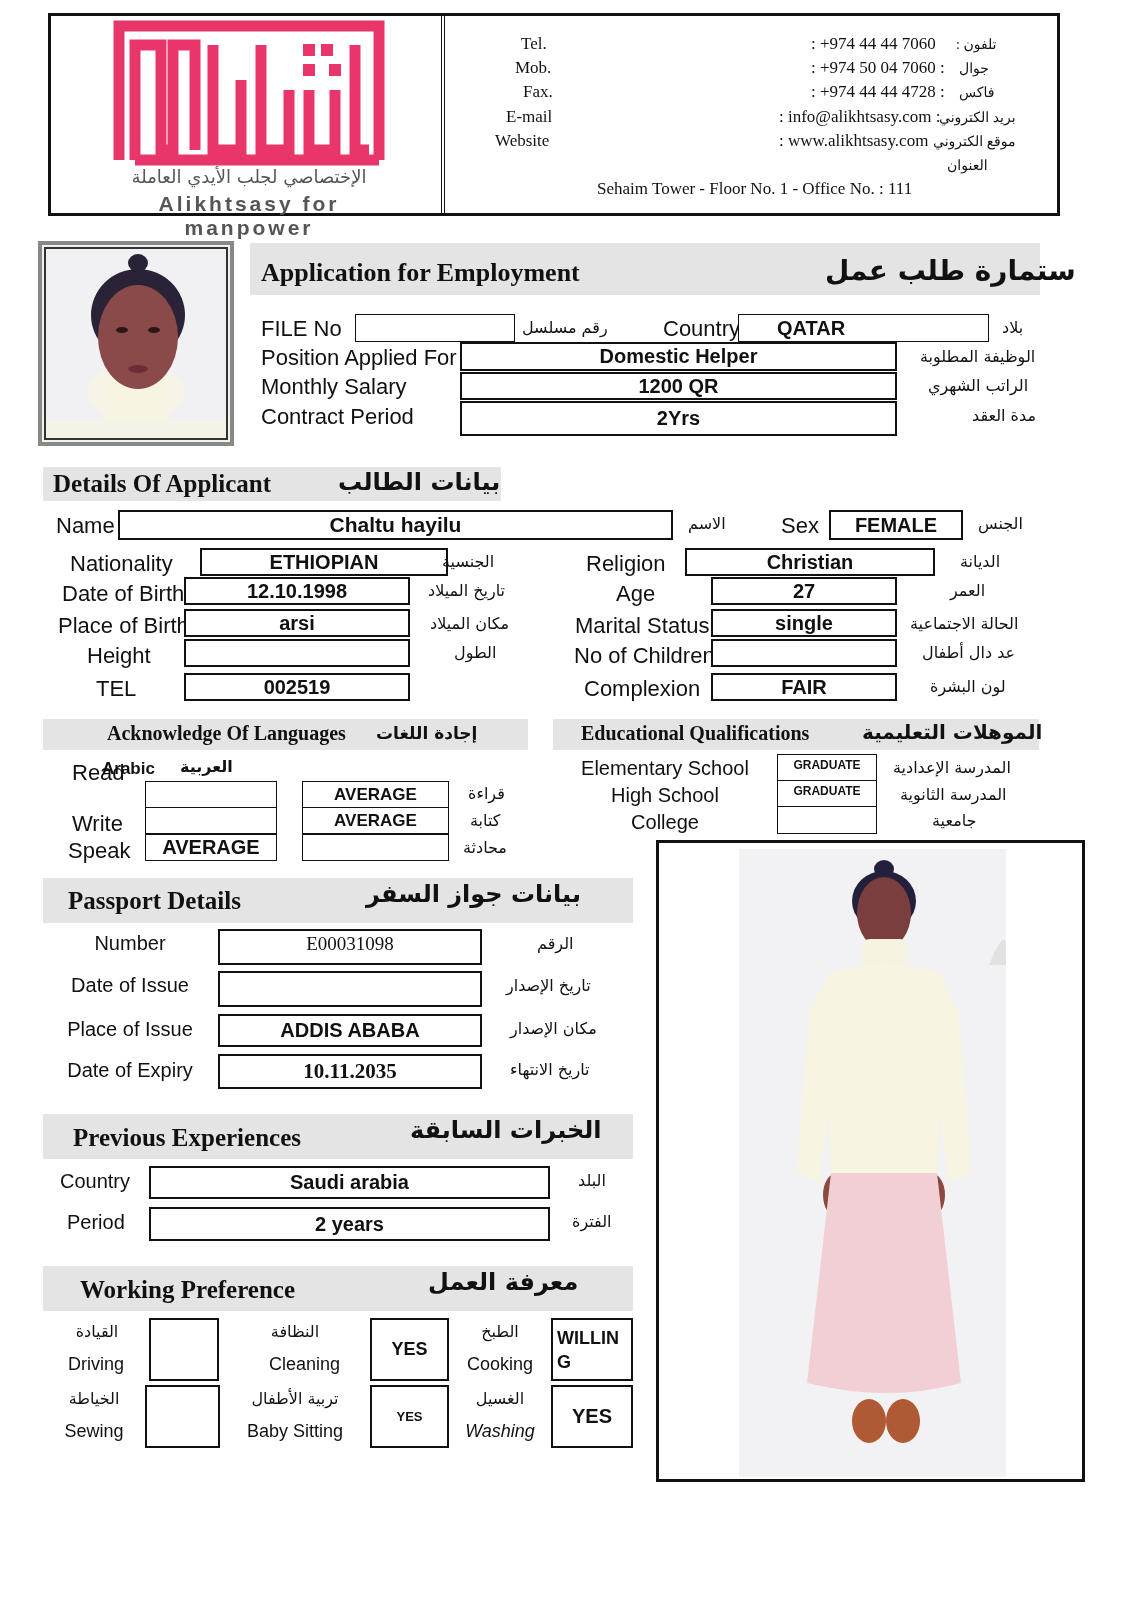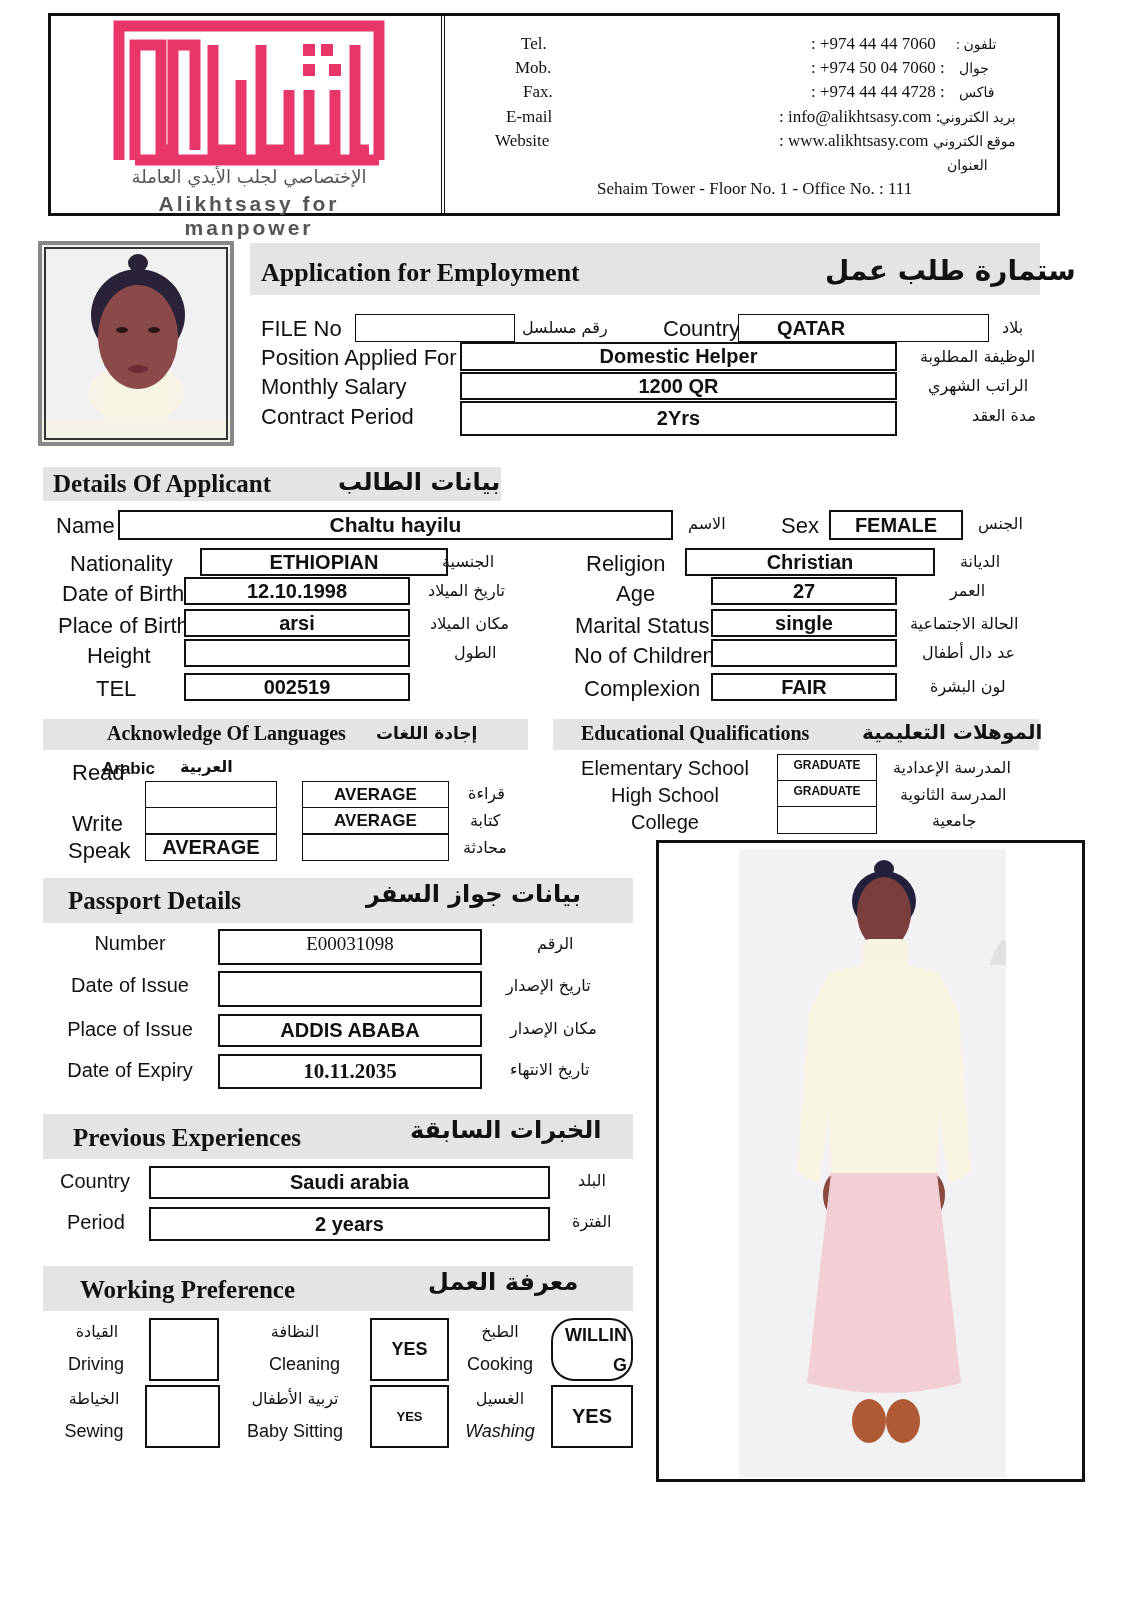--- a/index.html
+++ b/index.html
@@ -233,21 +233,21 @@
 <div class="arl" style="left:75px; top:1322px; width:44px; text-align:center;">القيادة</div>
 <div class="lblc" style="left:60px; top:1354px; width:72px;">Driving</div>
 <div class="box" style="left:149px; top:1318px; width:70px; height:63px;"></div>
 
 <div class="arl" style="left:255px; top:1322px; width:80px; text-align:center;">النظافة</div>
 <div class="lblc" style="left:250px; top:1354px; width:90px;text-align:right;">Cleaning</div>
 <div class="box" style="left:370px; top:1318px; width:79px; height:63px; font-size:18px;">YES</div>
 
 <div class="arl" style="left:475px; top:1322px; width:50px; text-align:center;">الطبخ</div>
 <div class="lblc" style="left:462px; top:1354px; width:76px;">Cooking</div>
-<div class="box" style="left:551px; top:1318px; width:82px; height:63px; font-size:18px; text-align:right; line-height:30px; padding:0 4px;border-radius:23px;">WILLIN G</div>
+<div class="box" style="left:551px; top:1318px; width:82px; height:63px; font-size:18px; text-align:left; line-height:24px; padding:0 4px;">WILLIN G</div>
 
 <div class="arl" style="left:63px; top:1389px; width:62px; text-align:center;">الخياطة</div>
 <div class="lblc" style="left:58px; top:1421px; width:72px;">Sewing</div>
 <div class="box" style="left:145px; top:1385px; width:75px; height:63px;"></div>
 
 <div class="arl" style="left:240px; top:1389px; width:110px; text-align:center;">تربية الأطفال</div>
 <div class="lblc" style="left:240px; top:1421px; width:110px;">Baby Sitting</div>
 <div class="box" style="left:370px; top:1385px; width:79px; height:63px; font-size:13px;">YES</div>
 
 <div class="arl" style="left:470px; top:1389px; width:60px; text-align:center;">الغسيل</div>

